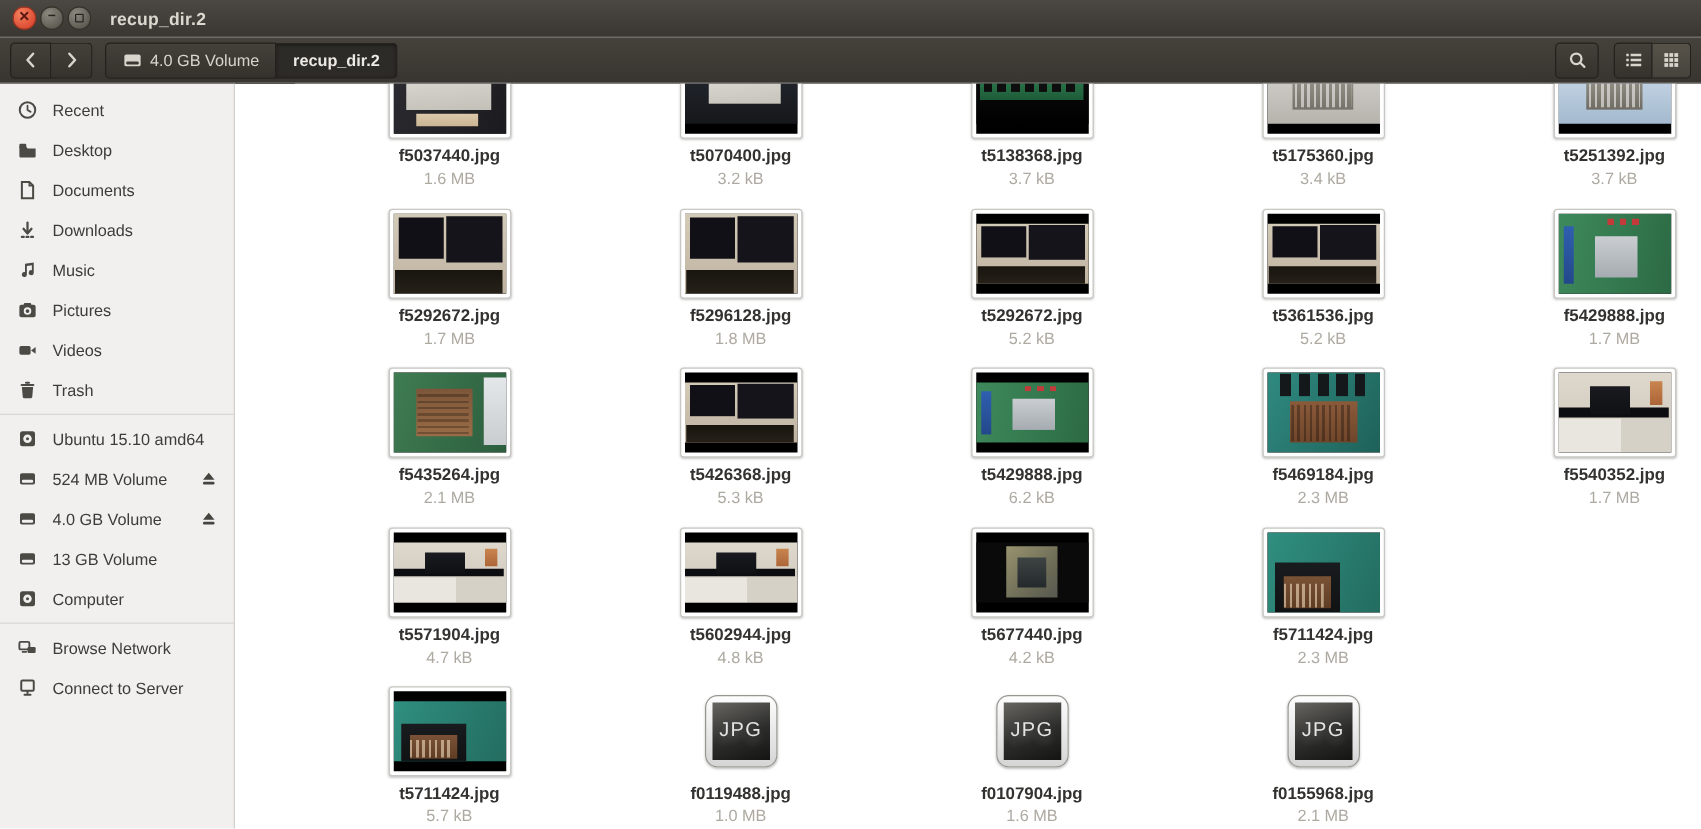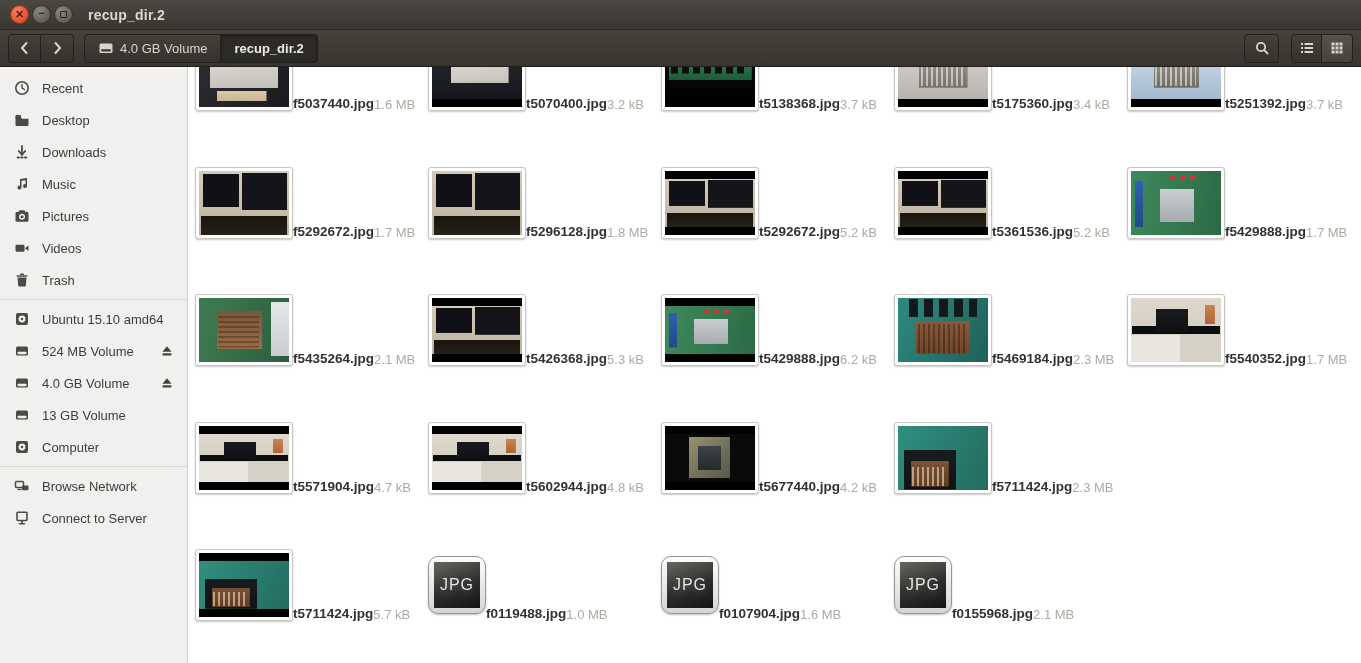--- a/index.html
+++ b/index.html
@@ -31,34 +31,34 @@
   .crumb { padding:0 13px; gap:6px; }
   .crumb.active { background:#2d2b27; box-shadow:inset 0 1px 3px rgba(0,0,0,.45); font-weight:bold; color:#eceae4; }
   .searchbtn { width:35px; border-radius:4px; }
   .viewbtn { width:31px; }
   .viewbtn.active { background:linear-gradient(#57534a,#46433c); }
   .spacer { flex:1; }
   .icn { display:inline-flex; align-items:center; justify-content:center; }
   .icn svg { width:16px; height:16px; display:block; }
 
   
-  .appbody { display:flex; height:596px; }
+  .appbody { display:flex; height:596px;gap:48px; }
   .sidebar { width:188px; background:#f1f0ee; border-right:1px solid #d3d0cb; padding-top:5px; flex:none; }
   .side-item { height:32px; display:flex; align-items:center; padding:0 12px 0 14px; color:#3c3c3a; font-size:13px; }
   .side-item .icn { color:#4b4a45; margin-right:12px; }
   .side-label { flex:1; white-space:nowrap; overflow:hidden; }
   .side-item .eject { margin-right:0; color:#45443f; }
   .side-sep { border-top:1px solid #d9d7d3; margin:3px 0; }
 
   .content { position:relative; flex:1; background:#ffffff; overflow:hidden; }
 
   
   .g-row { position:absolute; left:7px; display:flex; }
   .row1 { top:-30px; } .row2 { top:98px; } .row3 { top:225px; } .row4 { top:353px; } .row5 { top:480px; }
-  .g-cell { flex:0 0 233px; display:flex; align-items:flex-end; }
+  .g-cell { flex:0 0 233px; display:flex; flex-direction:column; align-items:center; }
   .thumb-slot { height:76px; display:flex; align-items:center; justify-content:center; }
   .pframe { background:#fff; border:1px solid #c8c7c3; border-radius:3px; padding:3px; box-shadow:0 1px 2px rgba(0,0,0,.22); }
   .photo { position:relative; width:90px; height:64px; background:#000; overflow:hidden; }
   .art { position:absolute; left:0; right:0; top:0; bottom:0; }
   .photo.lb .art { top:8px; bottom:8px; }
   .fname { margin-top:3px; font-size:13.5px; font-weight:bold; color:#333230; line-height:18px; }
   .fsize { font-size:13px; color:#aeaaa2; line-height:17px; }
 
   
   .a-paper { background:
@@ -233,20 +233,29 @@
             <svg viewBox="0 0 16 16">
               <rect x="1.5" y="3" width="5.5" height="3.5" rx="0.8" fill="currentColor"></rect>
               <path d="M1.5 5h5.2l1.4 1.8h6.4V13a1 1 0 0 1-1 1h-11a1 1 0 0 1-1-1Z" fill="currentColor"></path>
             </svg>
           </span>
           <span class="side-label">Desktop</span>
         </div>
         <div class="side-item">
           <span class="icn">
             <svg viewBox="0 0 16 16">
+              <path d="M3.5 1.5h6l3 3v10h-9Z" fill="none" stroke="currentColor" stroke-width="1.6"></path>
+              <path d="M9.5 1.5v3h3" fill="none" stroke="currentColor" stroke-width="1.4"></path>
+            </svg>
+          </span>
+          <span class="side-label">Documents</span>
+        </div>
+        <div class="side-item">
+          <span class="icn">
+            <svg viewBox="0 0 16 16">
               <path d="M8 2v7" stroke="currentColor" stroke-width="1.8" stroke-linecap="round"></path>
               <path d="M4.8 7 8 10.8 11.2 7" fill="none" stroke="currentColor" stroke-width="1.8" stroke-linecap="round" stroke-linejoin="round"></path>
               <path d="M3.5 13.5h9" stroke="currentColor" stroke-width="1.8" stroke-linecap="round" stroke-dasharray="1.5 2.2"></path>
             </svg>
           </span>
           <span class="side-label">Downloads</span>
         </div>
         <div class="side-item">
           <span class="icn">
             <svg viewBox="0 0 16 16">

